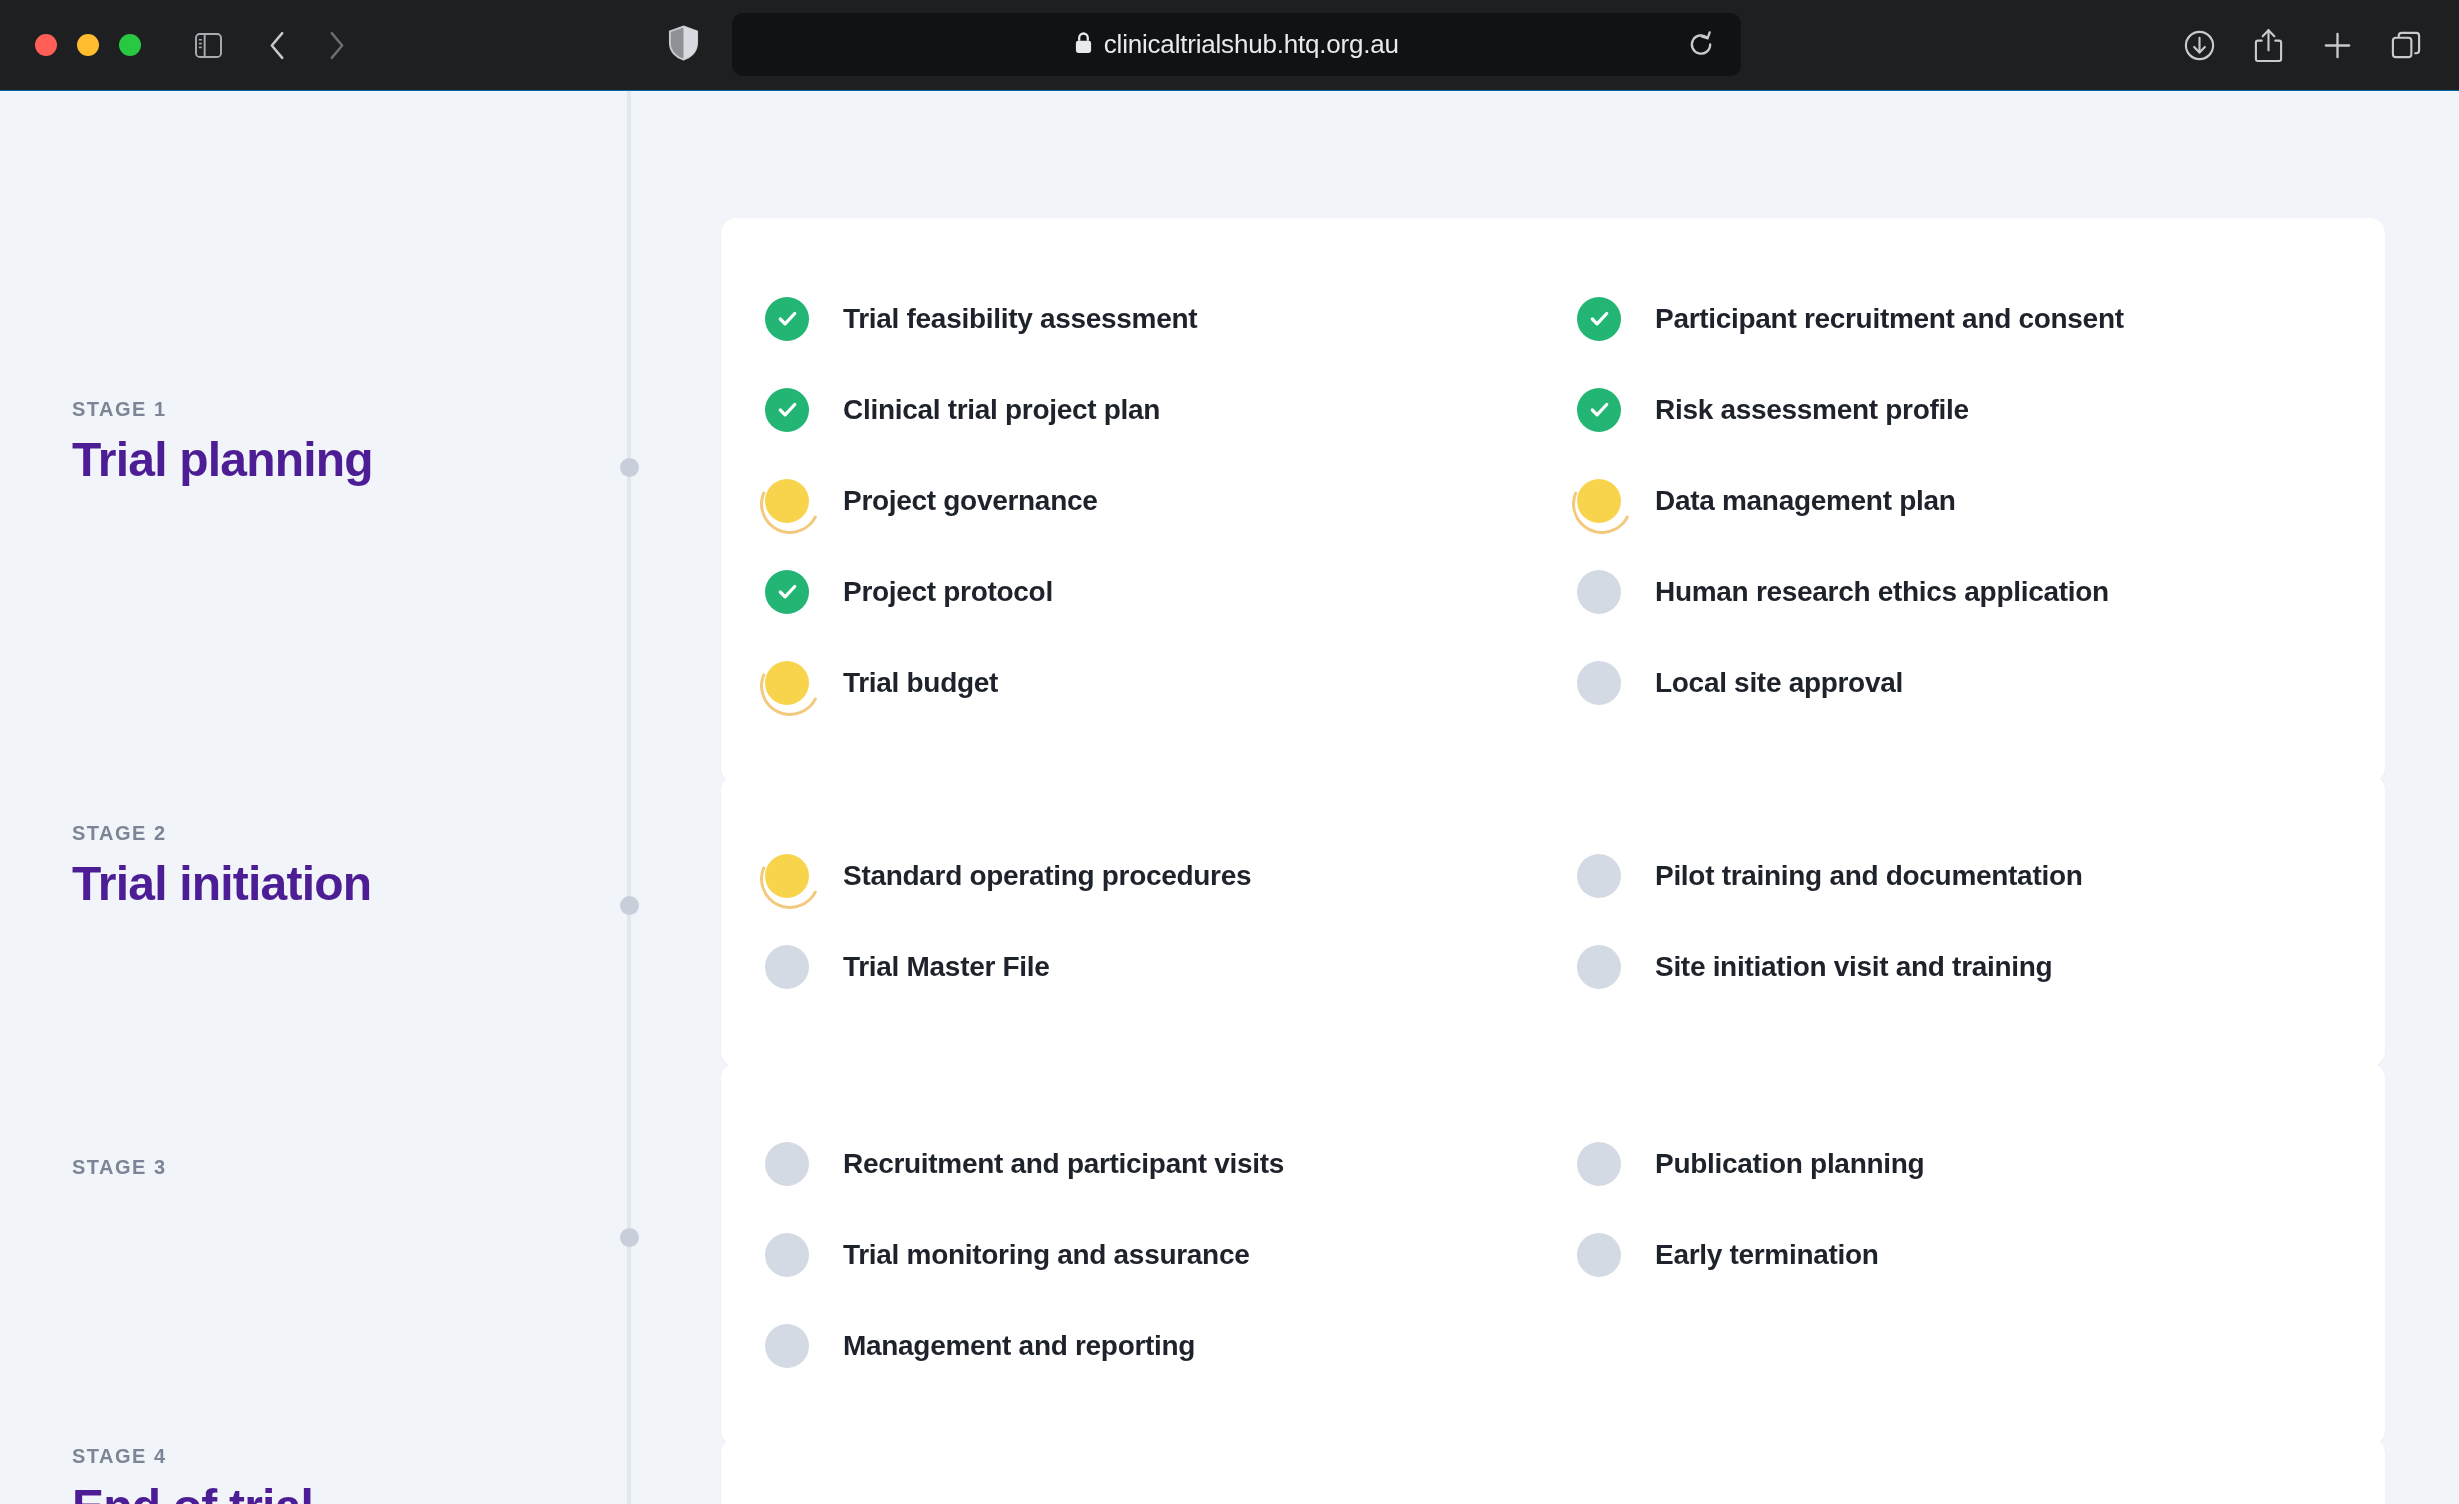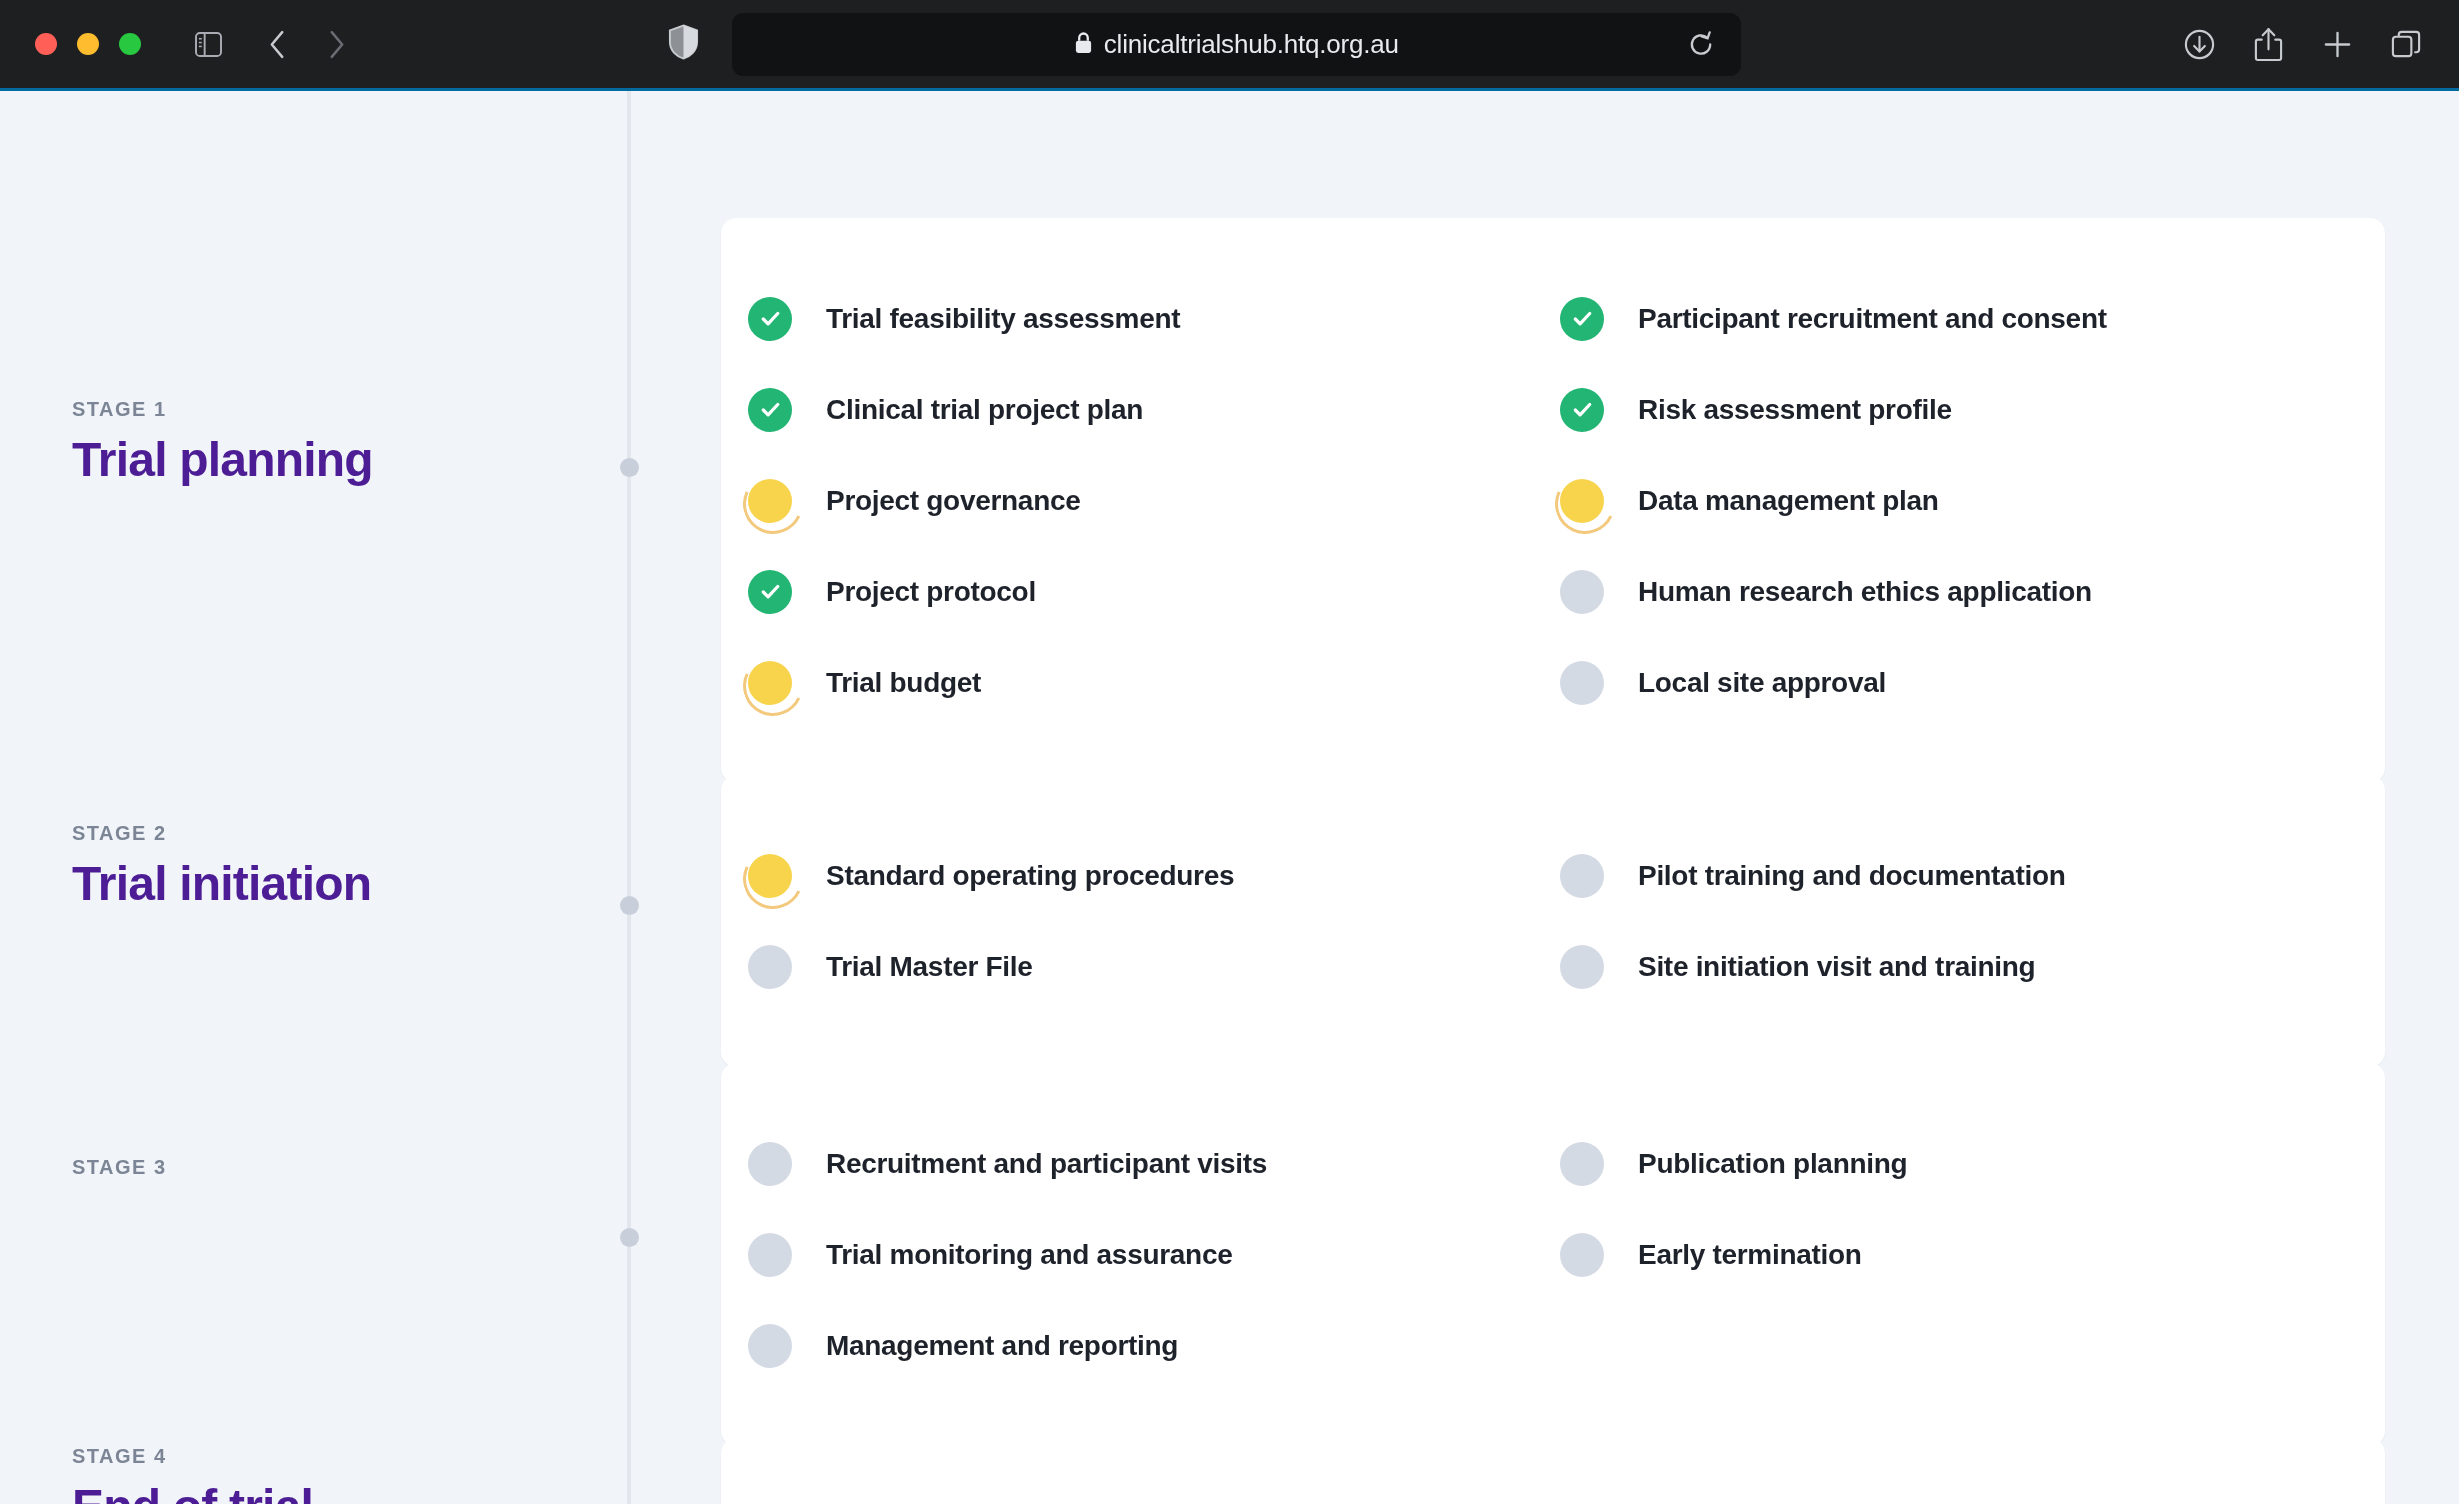--- a/index.html
+++ b/index.html
@@ -8,21 +8,21 @@
     font-family:"Liberation Sans", sans-serif;
     background:#F1F4F9;
   }
 
   
   .browser-chrome{
     position:relative;
     width:2459px; height:91px;
     background:#1D1F21;
     display:flex; align-items:center;
-    border-bottom:3px solid #0369a1;
+    border-bottom:1px solid #0369a1;
   }
   .chrome-left{ display:flex; align-items:center; gap:0; padding-left:35px; }
   .traffic{ display:flex; align-items:center; gap:20px; }
   .dot{ width:22px; height:22px; border-radius:50%; display:block; }
   .dot.red{ background:#FF5F57; }
   .dot.yellow{ background:#FEBC2E; }
   .dot.green{ background:#28C840; }
 
   .chrome-icon{
     width:50px;height:50px;
@@ -95,21 +95,21 @@
   
   .card{
     position:absolute; left:721px; width:1664px;
     background:#FFFFFF;
     border-radius:15.4px;
     box-shadow:0 1px 1.9px rgba(20,30,60,0.05);
   }
   .card-grid{
     display:grid;
     grid-template-columns:812px 1fr;
-    padding:55px 0 55px 27px;
+    padding:55px 0 55px 44px;
     row-gap:0; column-gap:0;
     grid-auto-flow:column;
   }
   .col{ display:flex; flex-direction:column; }
   .item{
     display:flex; align-items:center; gap:0;
     height:91px;
   }
   .status{
     position:relative;

